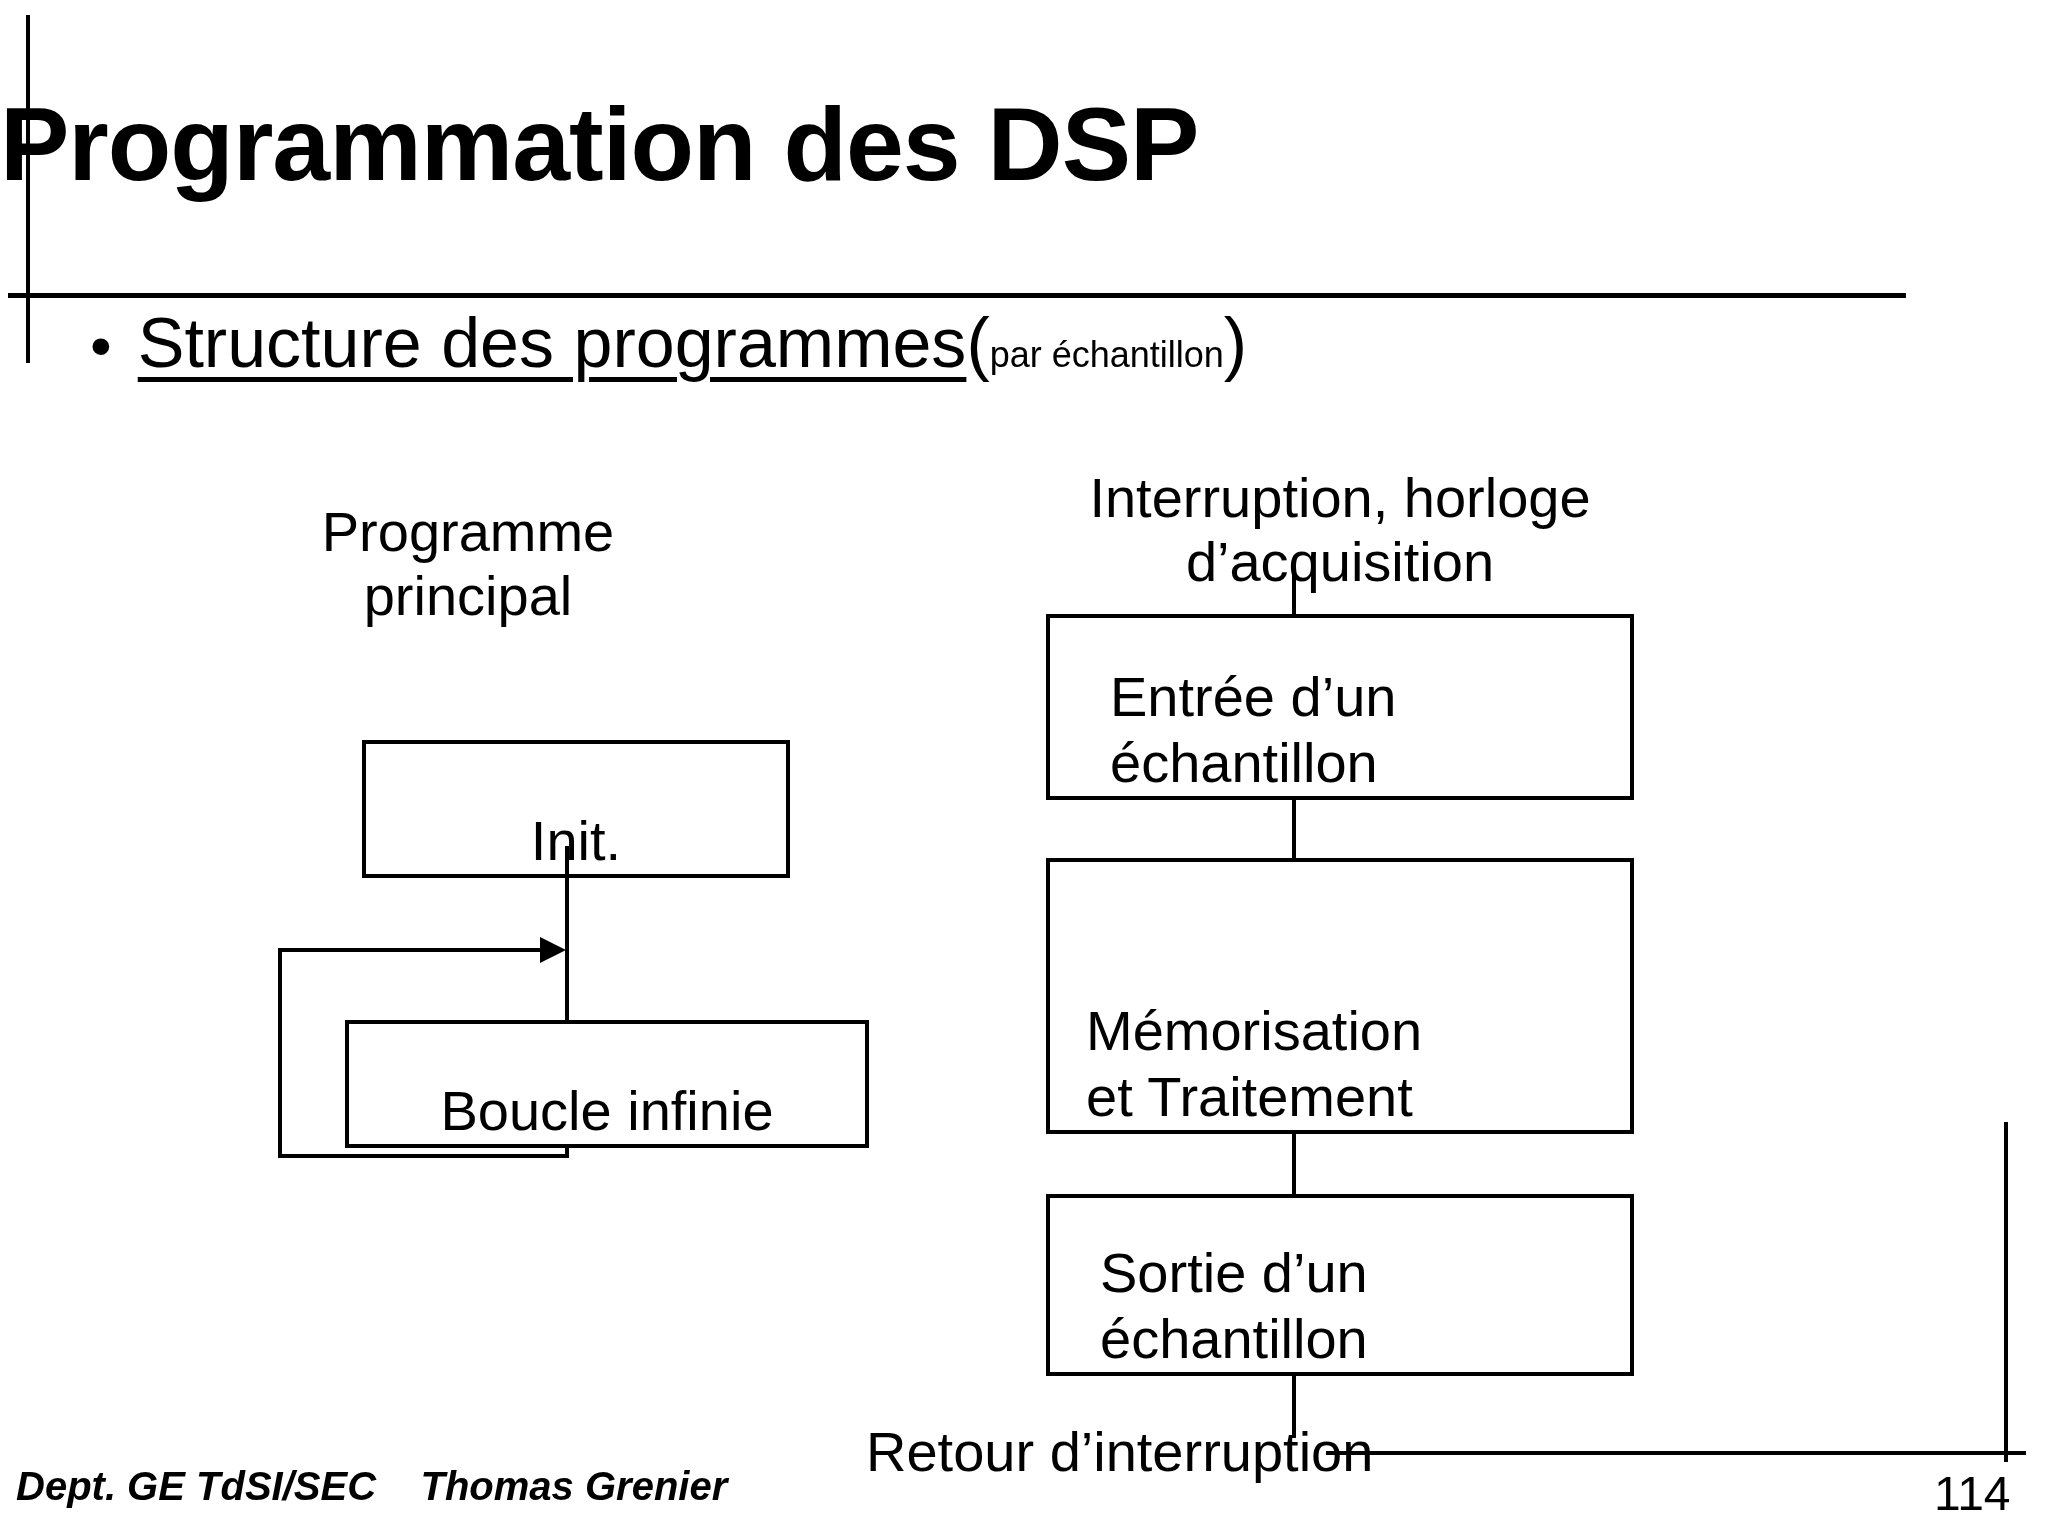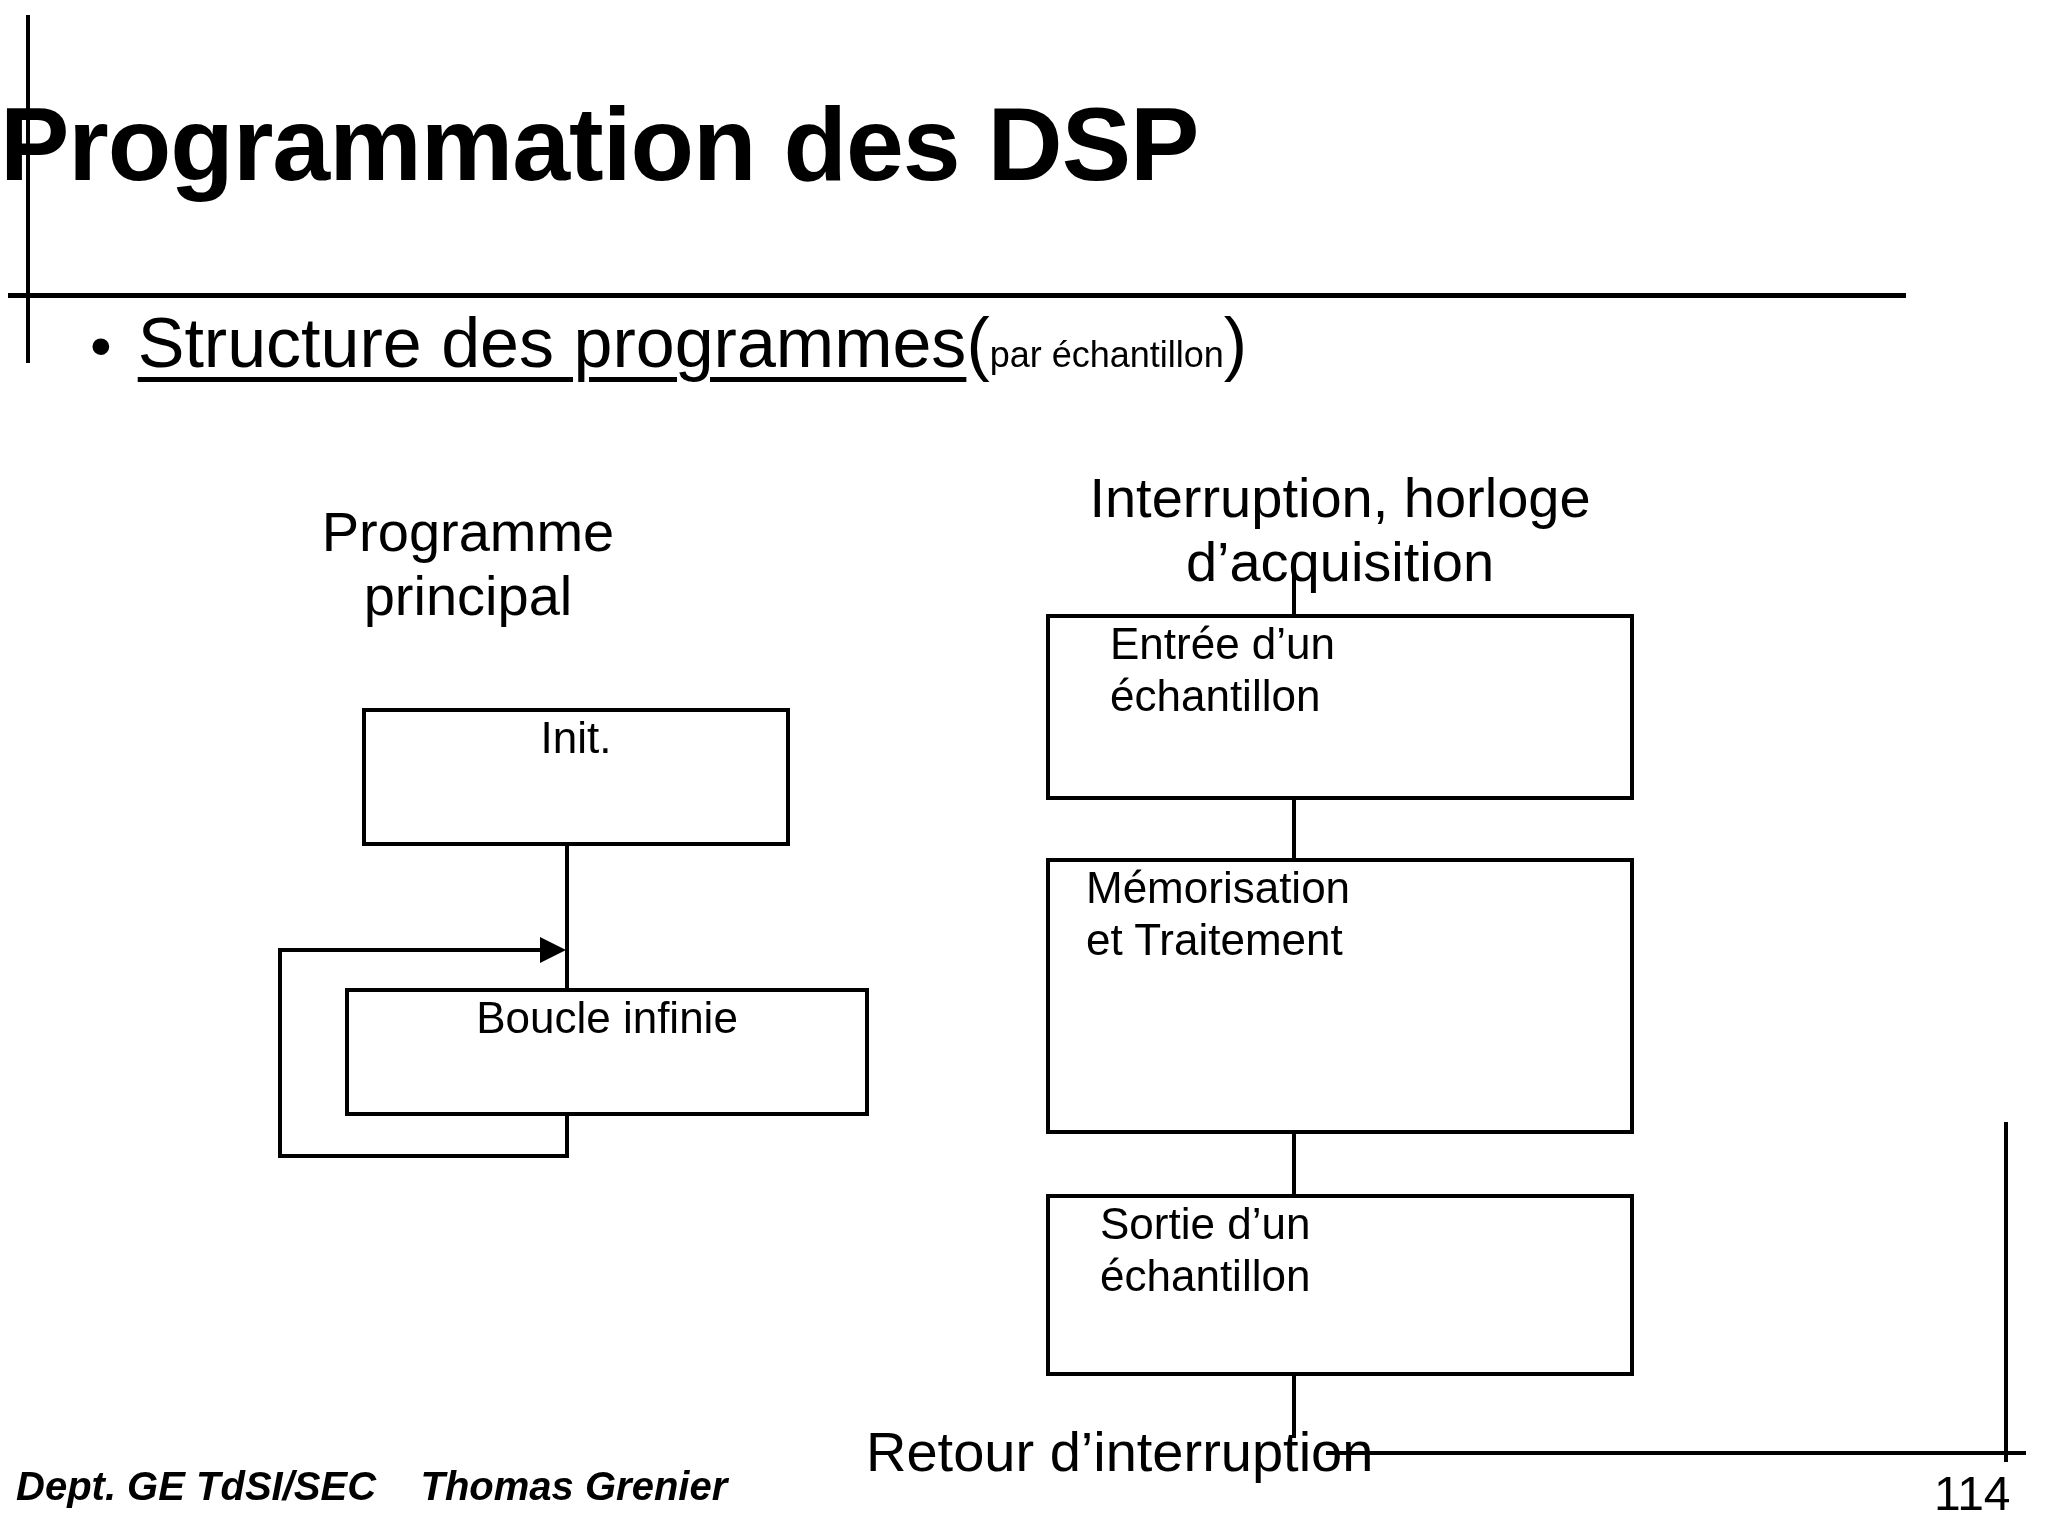--- a/index.html
+++ b/index.html
@@ -99,25 +99,25 @@
   }
 
   
   .fbox {
     position: absolute;
     border: 4px solid #000;
     background: #fff;
     box-sizing: border-box;
     display: flex;
     flex-direction: column;
-    justify-content: flex-start;
-    font-size: 44px;
+    justify-content: flex-end;
+    font-size: 56px;
     line-height: 1.18;
   }
-  .fbox.center { align-items: center; text-align: center; }
+  .fbox.center { align-items: center; text-align: center; margin-top: 32px; }
   .fbox.lead   { align-items: flex-start; text-align: left; }
 
   .caption {
     position: absolute;
     font-size: 56px;
     line-height: 1.14;
     white-space: pre-line;
   }
   .caption.center { text-align: center; }
 

